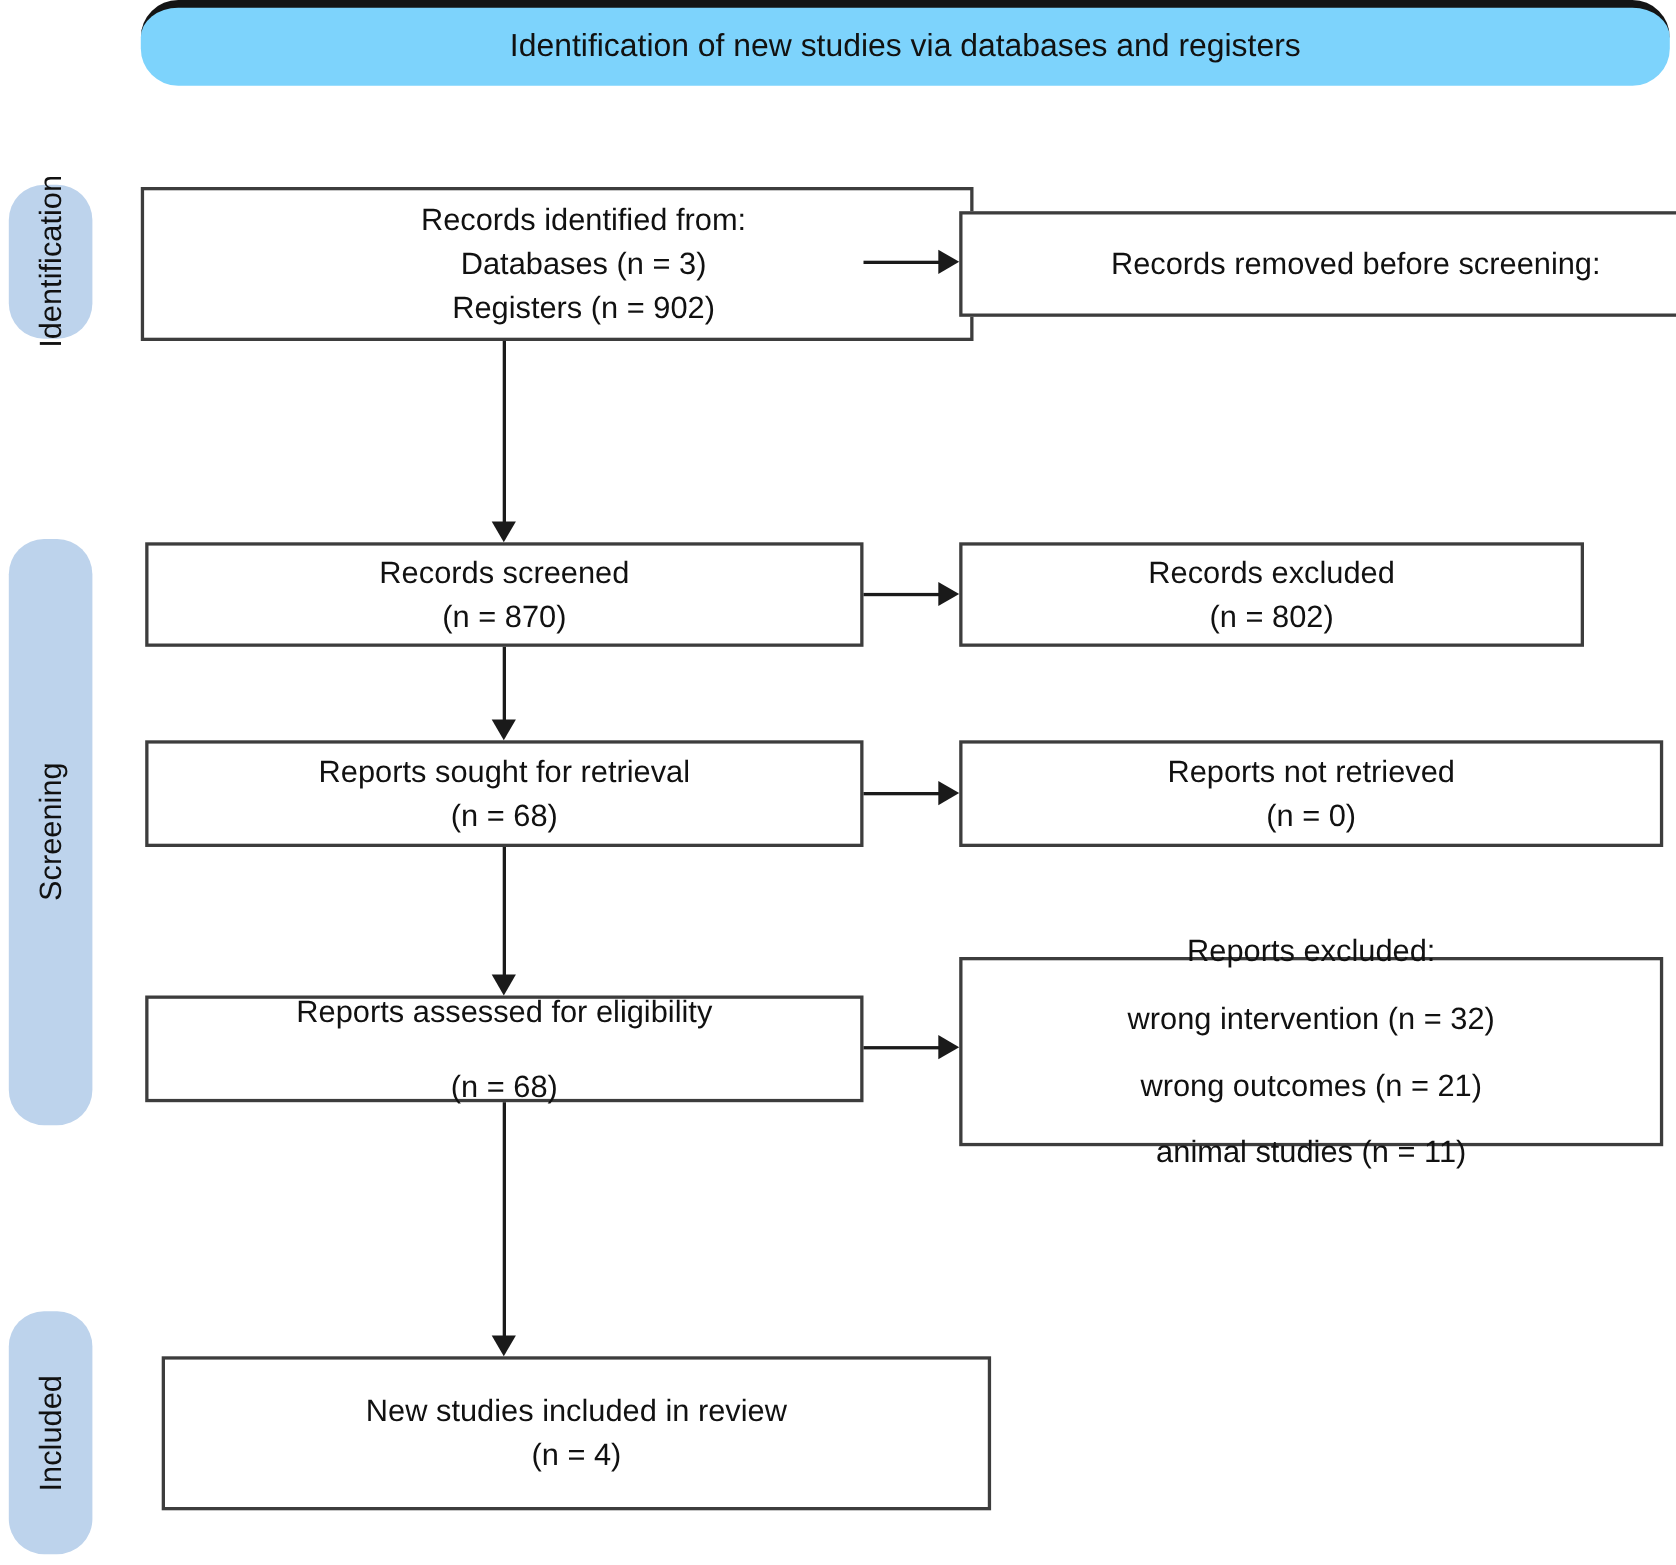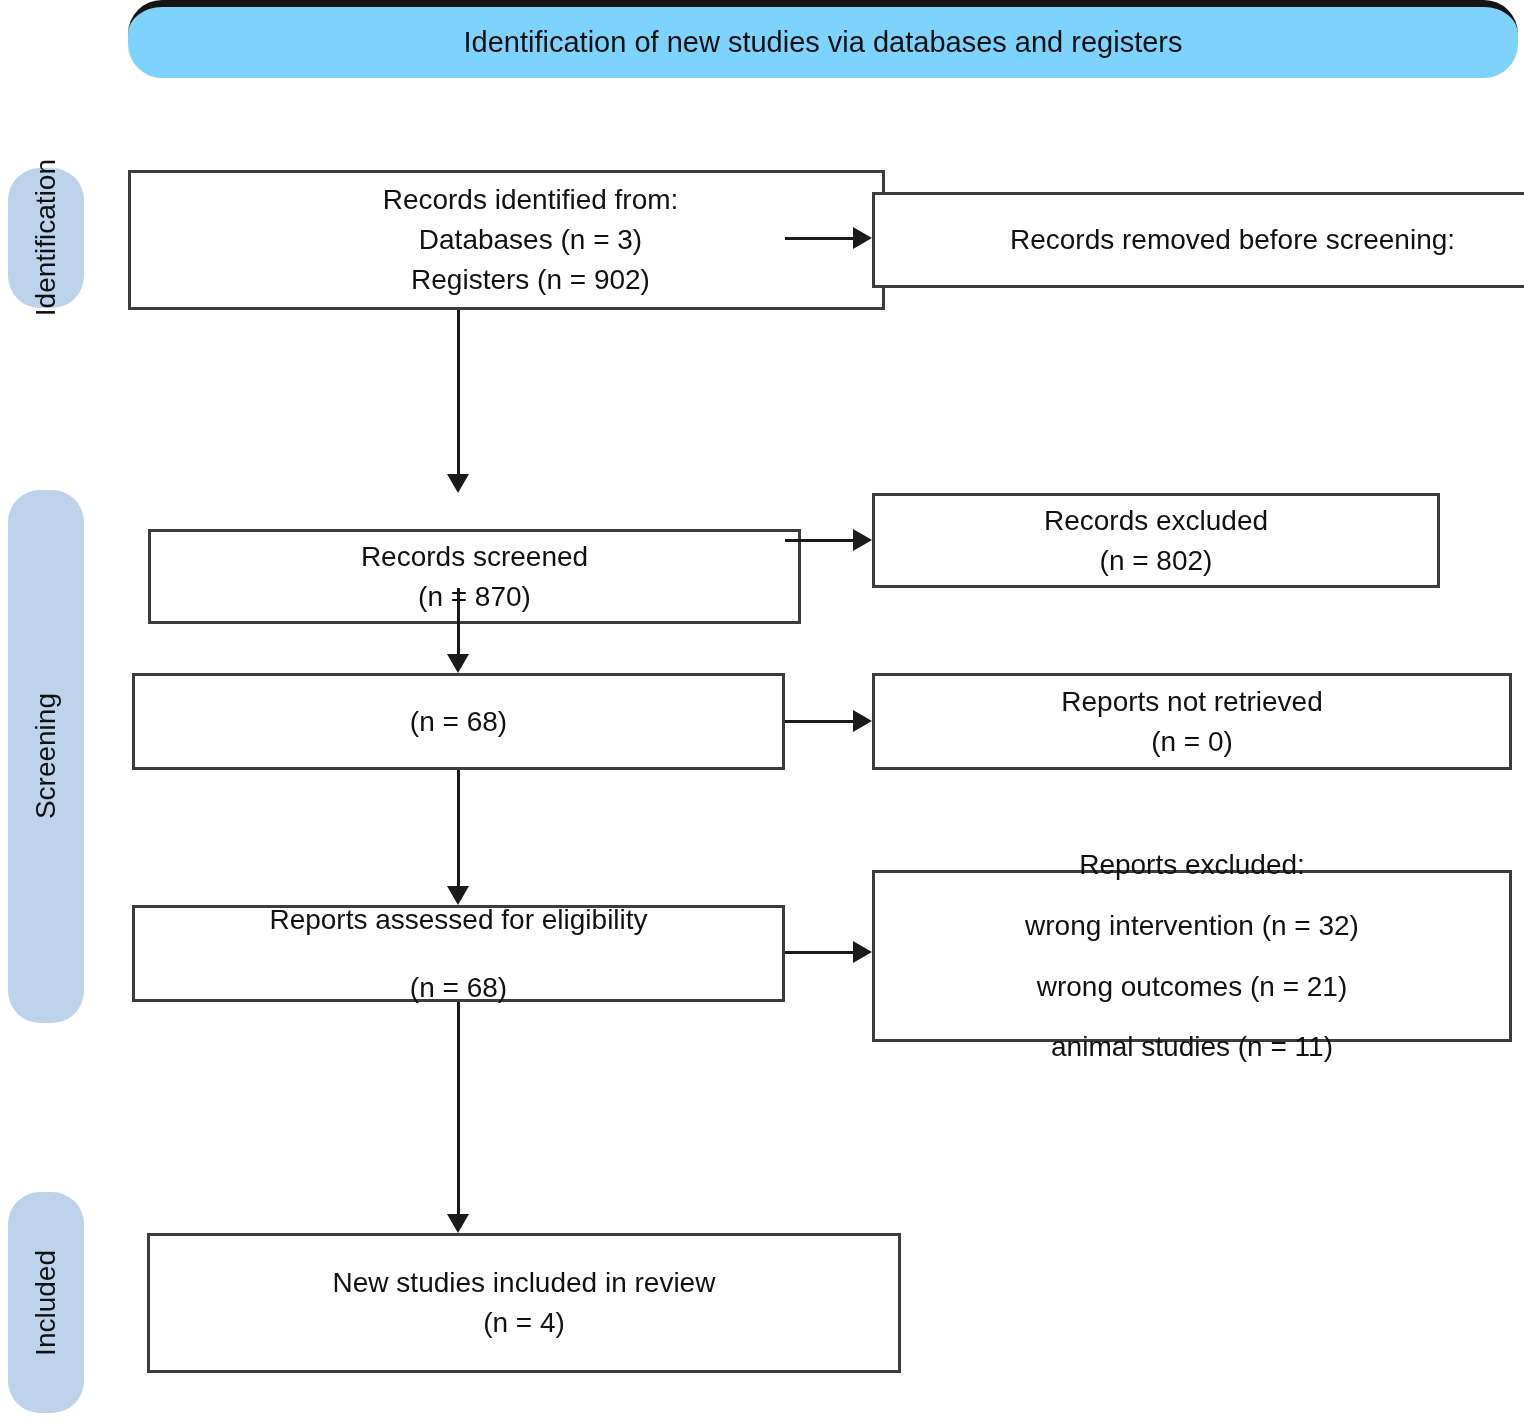--- a/index.html
+++ b/index.html
@@ -68,26 +68,27 @@
   <div class="stage" style="top:1192px;height:221px;">
     <span class="vtext">Included</span>
   </div>
 
   <div class="box" style="left:128px;top:170px;width:757px;height:140px;padding-left:48px;">
     <div>Records identified from:</div>
     <div>Databases (n = 3)</div>
     <div>Registers (n = 902)</div>
   </div>
 
-  <div class="box" style="left:148px;top:493px;width:653px;height:95px;margin-top:36px;">
+  <div class="box" style="left:132px;top:493px;width:653px;height:95px;">
     <div>Records screened</div>
     <div>(n = 870)</div>
   </div>
 
   <div class="box" style="left:132px;top:673px;width:653px;height:97px;">
+    <div>Reports sought for retrieval</div>
     <div>(n = 68)</div>
   </div>
 
   <div class="box" style="left:132px;top:905px;width:653px;height:97px;gap:28px;">
     <div>Reports assessed for eligibility</div>
     <div>(n = 68)</div>
   </div>
 
   <div class="box" style="left:147px;top:1233px;width:754px;height:140px;">
     <div>New studies included in review</div>

